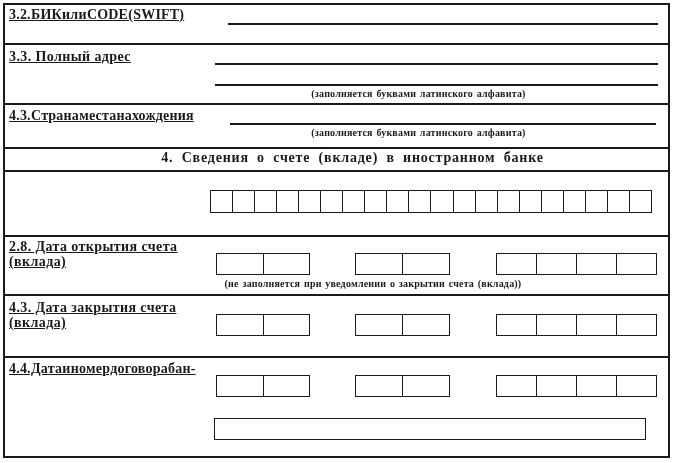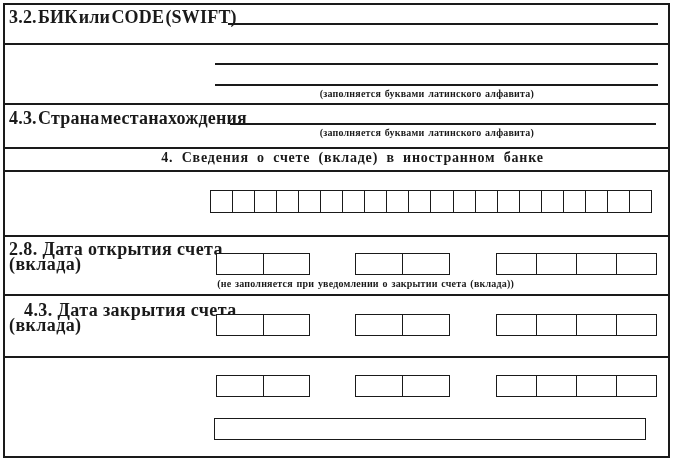--- a/index.html
+++ b/index.html
@@ -2,24 +2,24 @@
 <html><head>
 <meta charset="utf-8">
 <style>
   html,body{margin:0;padding:0;background:#ffffff;}
   body{width:676px;height:463px;position:relative;overflow:hidden;
        font-family:"Liberation Serif","DejaVu Serif",serif;color:#1a1a1a;}
   .page{position:absolute;left:0;top:0;width:676px;height:463px;background:#fff;}
   .outer{position:absolute;left:3px;top:3px;width:667px;height:455px;
          border:2px solid #1a1a1a;box-sizing:border-box;}
   .sep{position:absolute;left:4px;width:665px;height:2px;background:#1a1a1a;}
-  .lbl{position:absolute;font-size:18px;font-weight:bold;letter-spacing:.4px;
-       line-height:1.15;white-space:nowrap;}
+  .lbl{position:absolute;font-size:14px;font-weight:bold;letter-spacing:.4px;
+       line-height:1.15;white-space:nowrap;text-decoration:underline;}
   .jam{word-spacing:-3.5px;letter-spacing:.2px;}
-  .note{position:absolute;font-size:10px;font-weight:bold;text-align:right;
+  .note{position:absolute;font-size:10px;font-weight:bold;text-align:center;
         white-space:nowrap;letter-spacing:.2px;word-spacing:1px;}
   .wline{position:absolute;height:1.7px;background:#1a1a1a;}
   .cells{position:absolute;display:flex;box-sizing:border-box;
          border:1.6px solid #1a1a1a;background:#fff;}
   .cells .cell{flex:1 1 0;}
   .cells .cell + .cell{border-left:1.6px solid #1a1a1a;}
   .bigbox{position:absolute;border:1.6px solid #1a1a1a;box-sizing:border-box;background:#fff;}
   .hdr{position:absolute;left:4px;width:665px;text-align:center;
        font-size:14px;font-weight:bold;letter-spacing:.8px;word-spacing:4px;white-space:nowrap;margin-left:16px;}
 </style>
@@ -33,20 +33,21 @@
   <div class="sep" style="top:103px"></div>
   <div class="sep" style="top:147px"></div>
   <div class="sep" style="top:170px"></div>
   <div class="sep" style="top:235px"></div>
   <div class="sep" style="top:294px"></div>
   <div class="sep" style="top:356px"></div>
 
   <div class="lbl jam" style="left:9px;top:7px">3.2. БИК или CODE (SWIFT)</div>
   <div class="wline" style="left:228px;top:23px;width:430px"></div>
 
+  <div class="lbl" style="left:9px;top:49px">3.3. Полный адрес</div>
   <div class="wline" style="left:215px;top:63px;width:443px"></div>
   <div class="wline" style="left:215px;top:84px;width:443px"></div>
   <div class="note" style="left:303px;top:88px;width:231px">(заполняется буквами латинского алфавита)</div>
 
   <div class="lbl jam" style="left:9px;top:108px">4.3. Страна местанахождения</div>
   <div class="wline" style="left:230px;top:123px;width:426px"></div>
   <div class="note" style="left:303px;top:127px;width:231px">(заполняется буквами латинского алфавита)</div>
 
   <div class="hdr" style="top:150px">4. Сведения о счете (вкладе) в иностранном банке</div>
 
@@ -82,39 +83,40 @@
   <div class="cells" style="left:355px;top:253px;width:95px;height:22px">
       <span class="cell"></span>
       <span class="cell"></span>
     </div>
   <div class="cells" style="left:496px;top:253px;width:161px;height:22px">
       <span class="cell"></span>
       <span class="cell"></span>
       <span class="cell"></span>
       <span class="cell"></span>
     </div>
-  <div class="note" style="left:184px;top:278px;width:330px">(не заполняется при уведомлении о закрытии счета (вклада))</div>
+  <div class="note" style="left:208px;top:278px;width:330px">(не заполняется при уведомлении о закрытии счета (вклада))</div>
 
-  <div class="lbl" style="left:24px;top:300px">4.3. Дата закрытия счета</div>
+  <div class="lbl" style="left:9px;top:300px">4.3. Дата закрытия счета</div>
   <div class="lbl" style="left:9px;top:315px">(вклада)</div>
   <div class="cells" style="left:216px;top:314px;width:94px;height:22px">
       <span class="cell"></span>
       <span class="cell"></span>
     </div>
   <div class="cells" style="left:355px;top:314px;width:95px;height:22px">
       <span class="cell"></span>
       <span class="cell"></span>
     </div>
   <div class="cells" style="left:496px;top:314px;width:161px;height:22px">
       <span class="cell"></span>
       <span class="cell"></span>
       <span class="cell"></span>
       <span class="cell"></span>
     </div>
 
+  <div class="lbl jam" style="left:9px;top:361px">4.4. Дата и номер договора бан-</div>
   <div class="cells" style="left:216px;top:375px;width:94px;height:22px">
       <span class="cell"></span>
       <span class="cell"></span>
     </div>
   <div class="cells" style="left:355px;top:375px;width:95px;height:22px">
       <span class="cell"></span>
       <span class="cell"></span>
     </div>
   <div class="cells" style="left:496px;top:375px;width:161px;height:22px">
       <span class="cell"></span>

